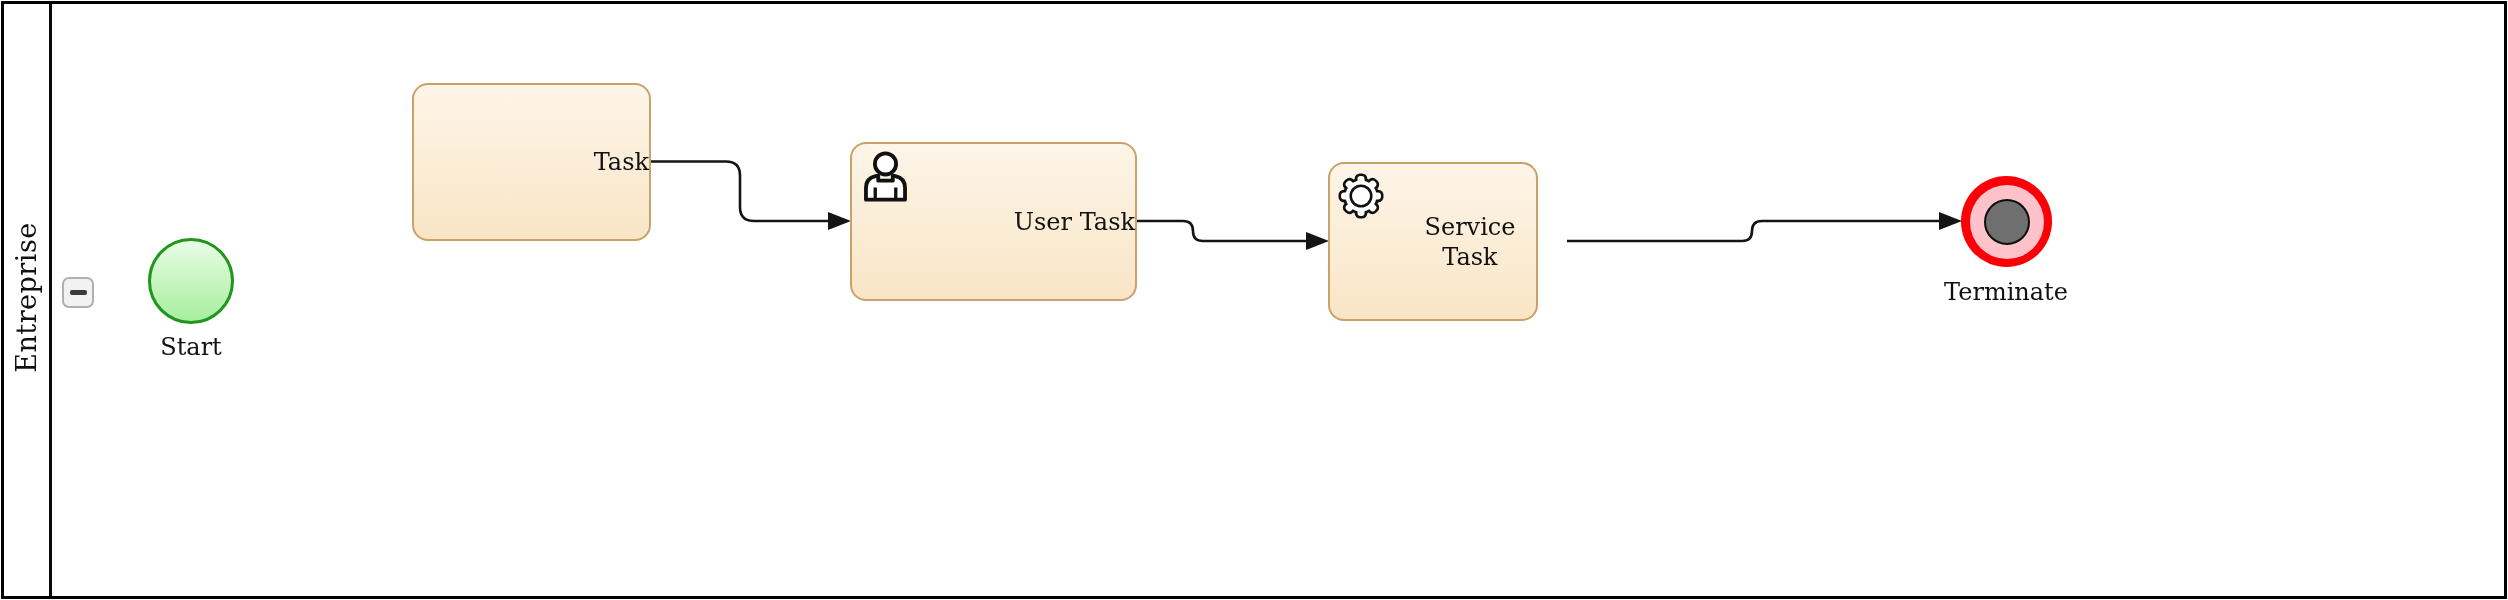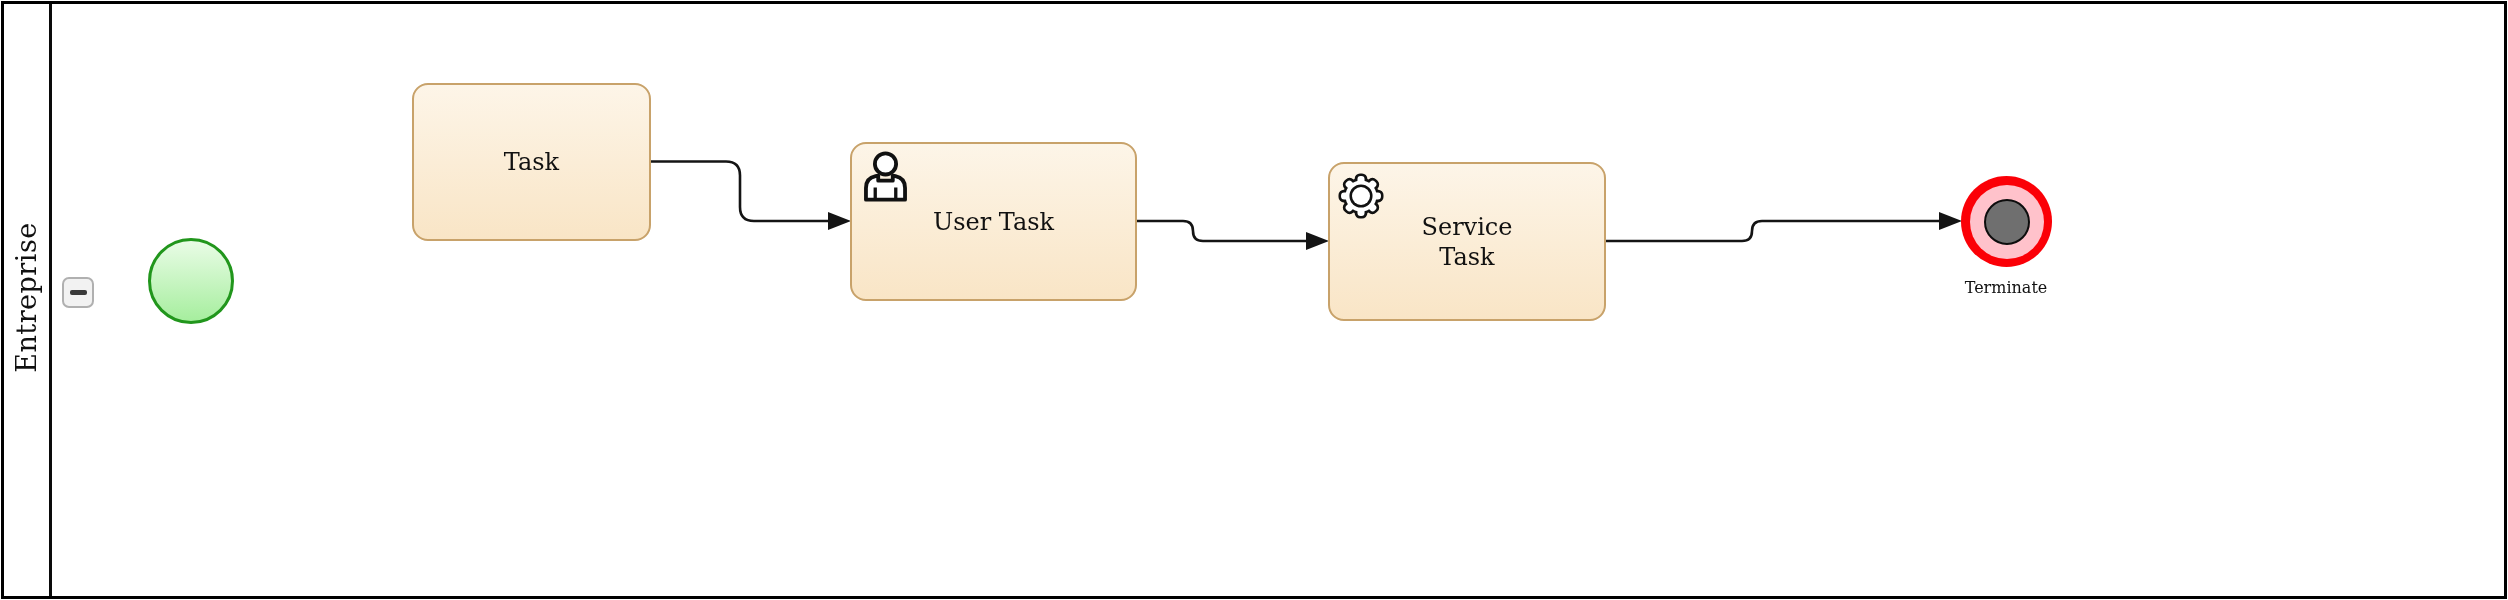--- a/index.html
+++ b/index.html
@@ -62,38 +62,38 @@
     background: var(--terminate-core, #6f6f6f);
     border: 2.5px solid #0d0d0d;
   }
 
   
   .task {
     position: absolute;
     border: 2px solid var(--task-border, #c8a26a);
     border-radius: 16px;
     background: linear-gradient(180deg, var(--task-fill-top, #fdf5e8) 0%, var(--task-fill-bottom, #f9e5c6) 100%);
-    display: flex; align-items: center; justify-content: center;
+    display: flex; align-items: center; justify-content: flex-end;
     text-align: center;
     font-size: 24px;
     line-height: 30px;
     cursor: pointer;
   }
   .task-plain   { left: 408px;  top: 79px;  width: 239px; height: 158px; }
   .task-user    { left: 846px;  top: 138px; width: 287px; height: 159px; }
-  .task-service { left: 1324px; top: 158px; width: 278px; height: 159px; }
+  .task-service { left: 1324px; top: 158px; width: 210px; height: 159px; }
   .task-label.narrow { display: inline-block; width: 132px; }
   .marker { position: absolute; }
   .marker-user { left: 8px; top: 5px; width: 51px; height: 53px; }
   .marker-gear { left: 7px; top: 8px; width: 48px; height: 48px; }
 
   
   .float-label {
     position: absolute; width: 220px; text-align: center;
-    font-size: 16px;
+    font-size: 24px;
   }
   .start-label { left: 77px; top: 329px; }
   .terminate-label { left: 1892px; top: 274px; }
 </style>
 </head>
 <body>
 
 <div class="pool">
 
   <div class="lane-header">
@@ -113,20 +113,21 @@
       <path class="flow-line" d="M1090,221 H1183 Q1193,221 1193,231 Q1193,241 1203,241 H1307"></path>
       <polygon class="flow-arrow" points="1329,241 1306,232 1306,250"></polygon>
     </g>
     <g>
       <path class="flow-line" d="M1567,241 H1742 Q1752,241 1752,231 Q1752,221 1762,221 H1940"></path>
       <polygon class="flow-arrow" points="1962,221 1939,212 1939,230"></polygon>
     </g>
   </svg>
 
   <div class="start-event"></div>
+  <div class="float-label start-label">Start</div>
 
   <div class="task task-plain">
     <span class="task-label">Task</span>
   </div>
 
   <div class="task task-user">
     <svg class="marker marker-user" viewBox="0 0 30 32">
       <path d="M3.2,30.6 V23.5 Q3.2,17.6 9,16.4 L10.6,16.05 V19.1 H19.4 V16.05 L21,16.4 Q26.8,17.6 26.8,23.5 V30.6 Z" fill="#fff" stroke="#111" stroke-width="2.3" stroke-linejoin="round"></path>
       <circle cx="15" cy="9" r="6.4" fill="#fff" stroke="#111" stroke-width="2.3"></circle>
       <path d="M8.8,23.2 V30.6 M21.2,23.2 V30.6" fill="none" stroke="#111" stroke-width="2"></path>

